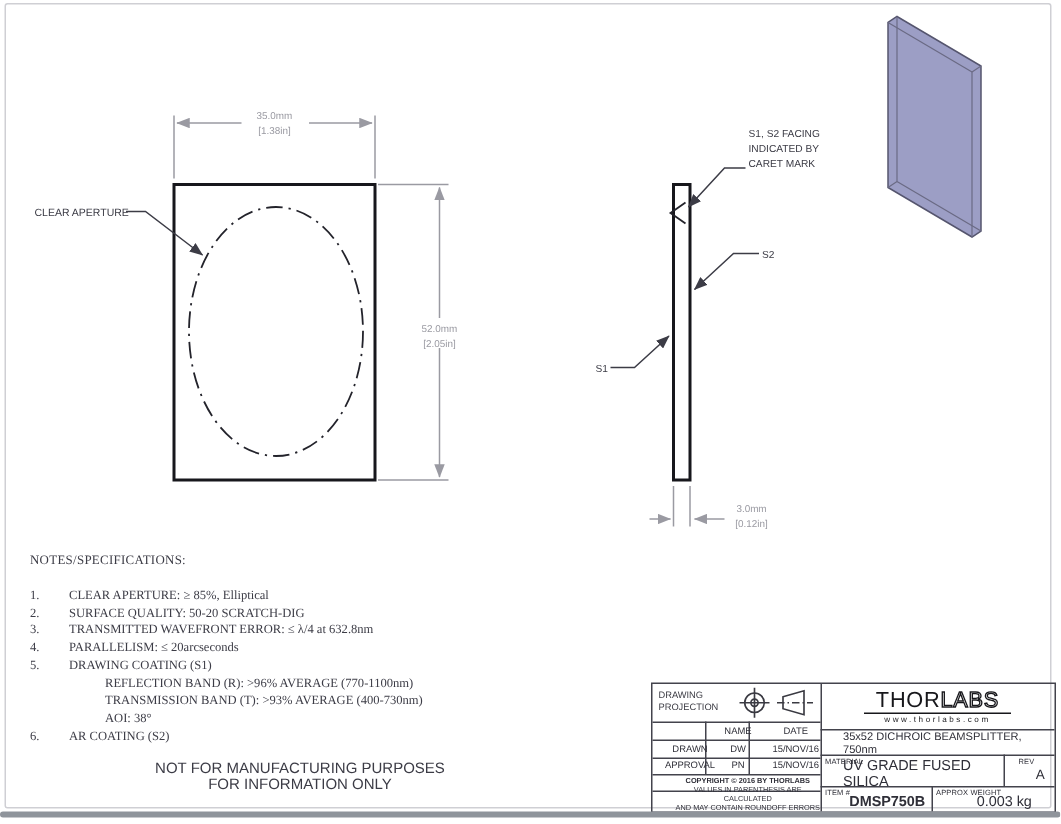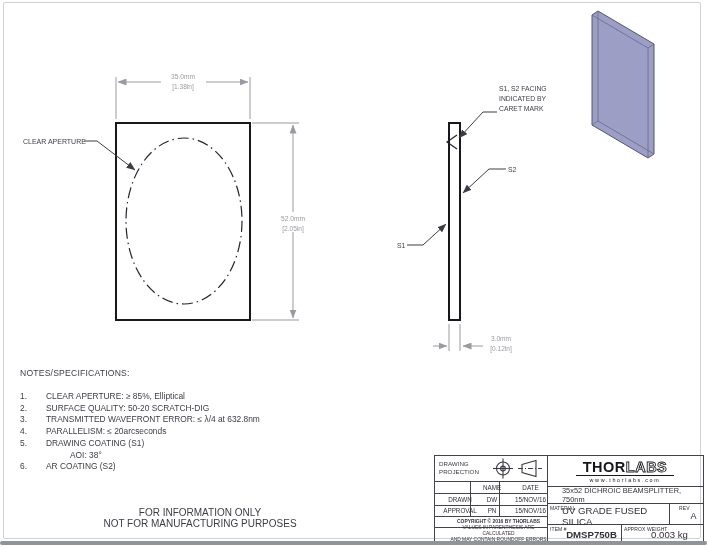--- a/index.html
+++ b/index.html
@@ -5,39 +5,39 @@
   html,body{margin:0;padding:0;background:#ffffff;}
   .sheet{position:relative;width:707px;height:549px;background:#fff;overflow:hidden;
          font-family:"Liberation Sans",sans-serif;color:#3c3c46;}
   .page-border{position:absolute;left:3px;top:2px;width:698px;height:537px;
          border:1.5px solid #cfcfd4;box-sizing:border-box;border-radius:2px;}
   .bottom-edge{position:absolute;left:0;top:541px;width:707px;height:4px;background:#8f949b;border-radius:2px;}
   svg text{font-family:"Liberation Sans",sans-serif;}
   .dwg{position:absolute;left:0;top:0;}
 
   
-  .notes{position:absolute;left:20px;top:368px;width:360px;}
+  .notes{position:absolute;left:20px;top:368px;width:360px;font-family:Liberation Serif, serif;}
   .notes-heading{font-size:8.6px;margin-bottom:13px;letter-spacing:.2px;}
   .nrow{display:flex;font-size:8.4px;line-height:11.7px;}
   .nnum{width:26px;flex:none;}
   .nsub{padding-left:24px;}
   .footer{position:absolute;left:55px;top:507px;width:290px;text-align:center;
           font-size:10px;line-height:11px;color:#3c3c46;}
 
   
   .tb{position:absolute;left:434px;top:455px;width:268px;height:85px;
       border:1px solid #43434c;box-sizing:content-box;font-size:6.3px;color:#2f2f38;}
   .cell{position:absolute;display:flex;align-items:center;justify-content:center;box-sizing:border-box;padding-left:15px;}
   .hline{position:absolute;height:1px;background:#43434c;}
   .vline{position:absolute;width:1px;background:#43434c;}
   .lab{position:absolute;font-size:5px;letter-spacing:.1px;color:#2f2f38;}
   .big{font-size:9.6px;}
   .logo-wrap{position:absolute;left:112px;top:0;width:156px;height:30px;display:flex;
              flex-direction:column;align-items:center;justify-content:center;}
-  .logo-text{font-size:14.5px;font-weight:bold;letter-spacing:.5px;line-height:14px;color:#17171b;}
+  .logo-text{font-size:14.5px;font-weight:normal;letter-spacing:.5px;line-height:14px;color:#17171b;}
   .logo-outline{color:#ffffff;-webkit-text-stroke:0.9px #17171b;}
   .logo-rule{width:98px;height:1px;background:#17171b;margin:1px 0 1px 0;}
   .logo-url{font-size:5.4px;letter-spacing:1.7px;color:#17171b;}
   .tiny{font-size:4.9px;line-height:5.8px;text-align:center;}
 </style>
 </head>
 <body>
 
 <div class="sheet">
   <div class="page-border"></div>
@@ -122,31 +122,39 @@
     <div class="nrow">
       <span class="nnum">4.</span>
       <span>PARALLELISM: ≤ 20arcseconds</span>
     </div>
     <div class="nrow">
       <span class="nnum">5.</span>
       <span>DRAWING COATING (S1)</span>
     </div>
     <div class="nrow">
       <span class="nnum"></span>
+      <span class="nsub">REFLECTION BAND (R): &gt;96% AVERAGE (770-1100nm)</span>
+    </div>
+    <div class="nrow">
+      <span class="nnum"></span>
+      <span class="nsub">TRANSMISSION BAND (T): &gt;93% AVERAGE (400-730nm)</span>
+    </div>
+    <div class="nrow">
+      <span class="nnum"></span>
       <span class="nsub">AOI: 38°</span>
     </div>
     <div class="nrow">
       <span class="nnum">6.</span>
       <span>AR COATING (S2)</span>
     </div>
   </div>
 
   <div class="footer">
+    <div>NOT FOR MANUFACTURING PURPOSES</div>
     <div>FOR INFORMATION ONLY</div>
-    <div>NOT FOR MANUFACTURING PURPOSES</div>
   </div>
 
   <div class="tb">
 
     <div class="vline" style="left:112px;top:0;height:85px;"></div>
     <div class="hline" style="left:0;top:25px;width:112px;"></div>
     <div class="hline" style="left:0;top:37px;width:112px;"></div>
     <div class="hline" style="left:0;top:49px;width:112px;"></div>
     <div class="hline" style="left:0;top:60px;width:112px;"></div>
     <div class="hline" style="left:0;top:71px;width:112px;"></div>

